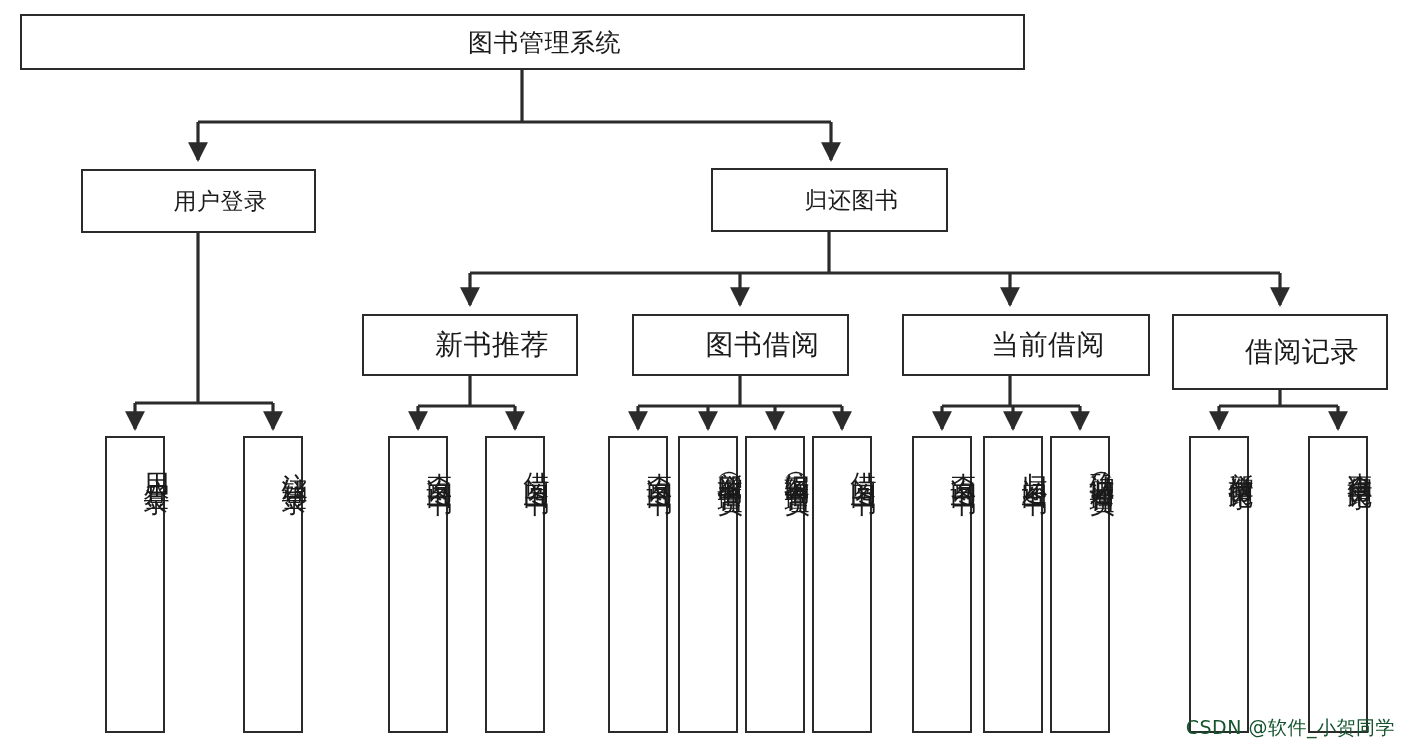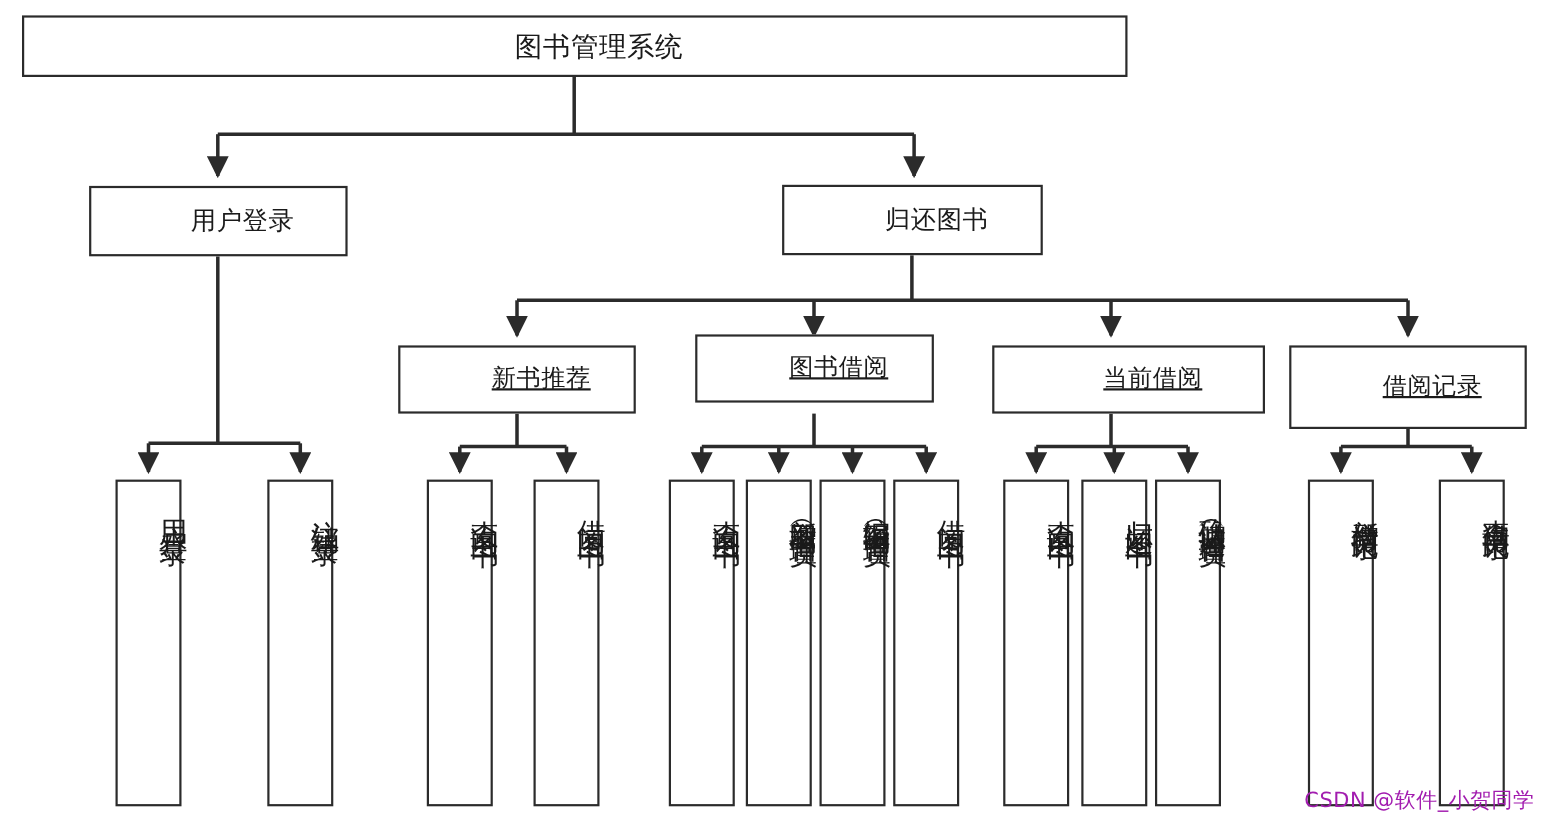--- a/index.html
+++ b/index.html
@@ -26,21 +26,21 @@
   .node .label{
     display:block;
     text-align:center;
     line-height:1.08;
     letter-spacing:0.5px;
     white-space:nowrap;
   }
   
   .n-root .label{font-size:25px;}
   .n-l2 .label{font-size:23px;}
-  .n-l3 .label{font-size:22px;text-decoration:underline;}
+  .n-l3 .label{font-size:28px;}
 
   
   .node.v-node{
     align-items:flex-start;
     justify-content:center;
     padding-top:14px;
   }
   .node.v-node .label{
     writing-mode:vertical-rl;
     text-orientation:upright;
@@ -49,21 +49,21 @@
     line-height:1.0;
     letter-spacing:6px;
     white-space:nowrap;
   }
   .node.v-node.tall .label{font-size:25px;letter-spacing:3px;}
 
   .watermark{
     position:absolute;
     right:10px;bottom:6px;
     font-size:19px;
-    color:#a21caf;
+    color:#14532d;
     letter-spacing:0.5px;
     white-space:nowrap;
     user-select:none;
   }
 </style>
 </head>
 <body>
 
 <div id="diagram">
 
@@ -124,21 +124,21 @@
   <div class="node h-node n-l2" style="left: 81px; top: 169px; width: 235px; height: 64px;">
     <span class="label">用户登录</span>
   </div>
   <div class="node h-node n-l2" style="left: 711px; top: 168px; width: 237px; height: 64px;">
     <span class="label">归还图书</span>
   </div>
 
   <div class="node h-node n-l3" style="left: 362px; top: 314px; width: 216px; height: 62px;">
     <span class="label">新书推荐</span>
   </div>
-  <div class="node h-node n-l3" style="left: 632px; top: 304px; width: 217px; height: 62px;">
+  <div class="node h-node n-l3" style="left: 632px; top: 314px; width: 217px; height: 62px;">
     <span class="label">图书借阅</span>
   </div>
   <div class="node h-node n-l3" style="left: 902px; top: 314px; width: 248px; height: 62px;">
     <span class="label">当前借阅</span>
   </div>
   <div class="node h-node n-l3" style="left: 1172px; top: 314px; width: 216px; height: 76px;">
     <span class="label">借阅记录</span>
   </div>
 
   <div class="node v-node" style="left: 105px; top: 436px; width: 60px; height: 297px;">

